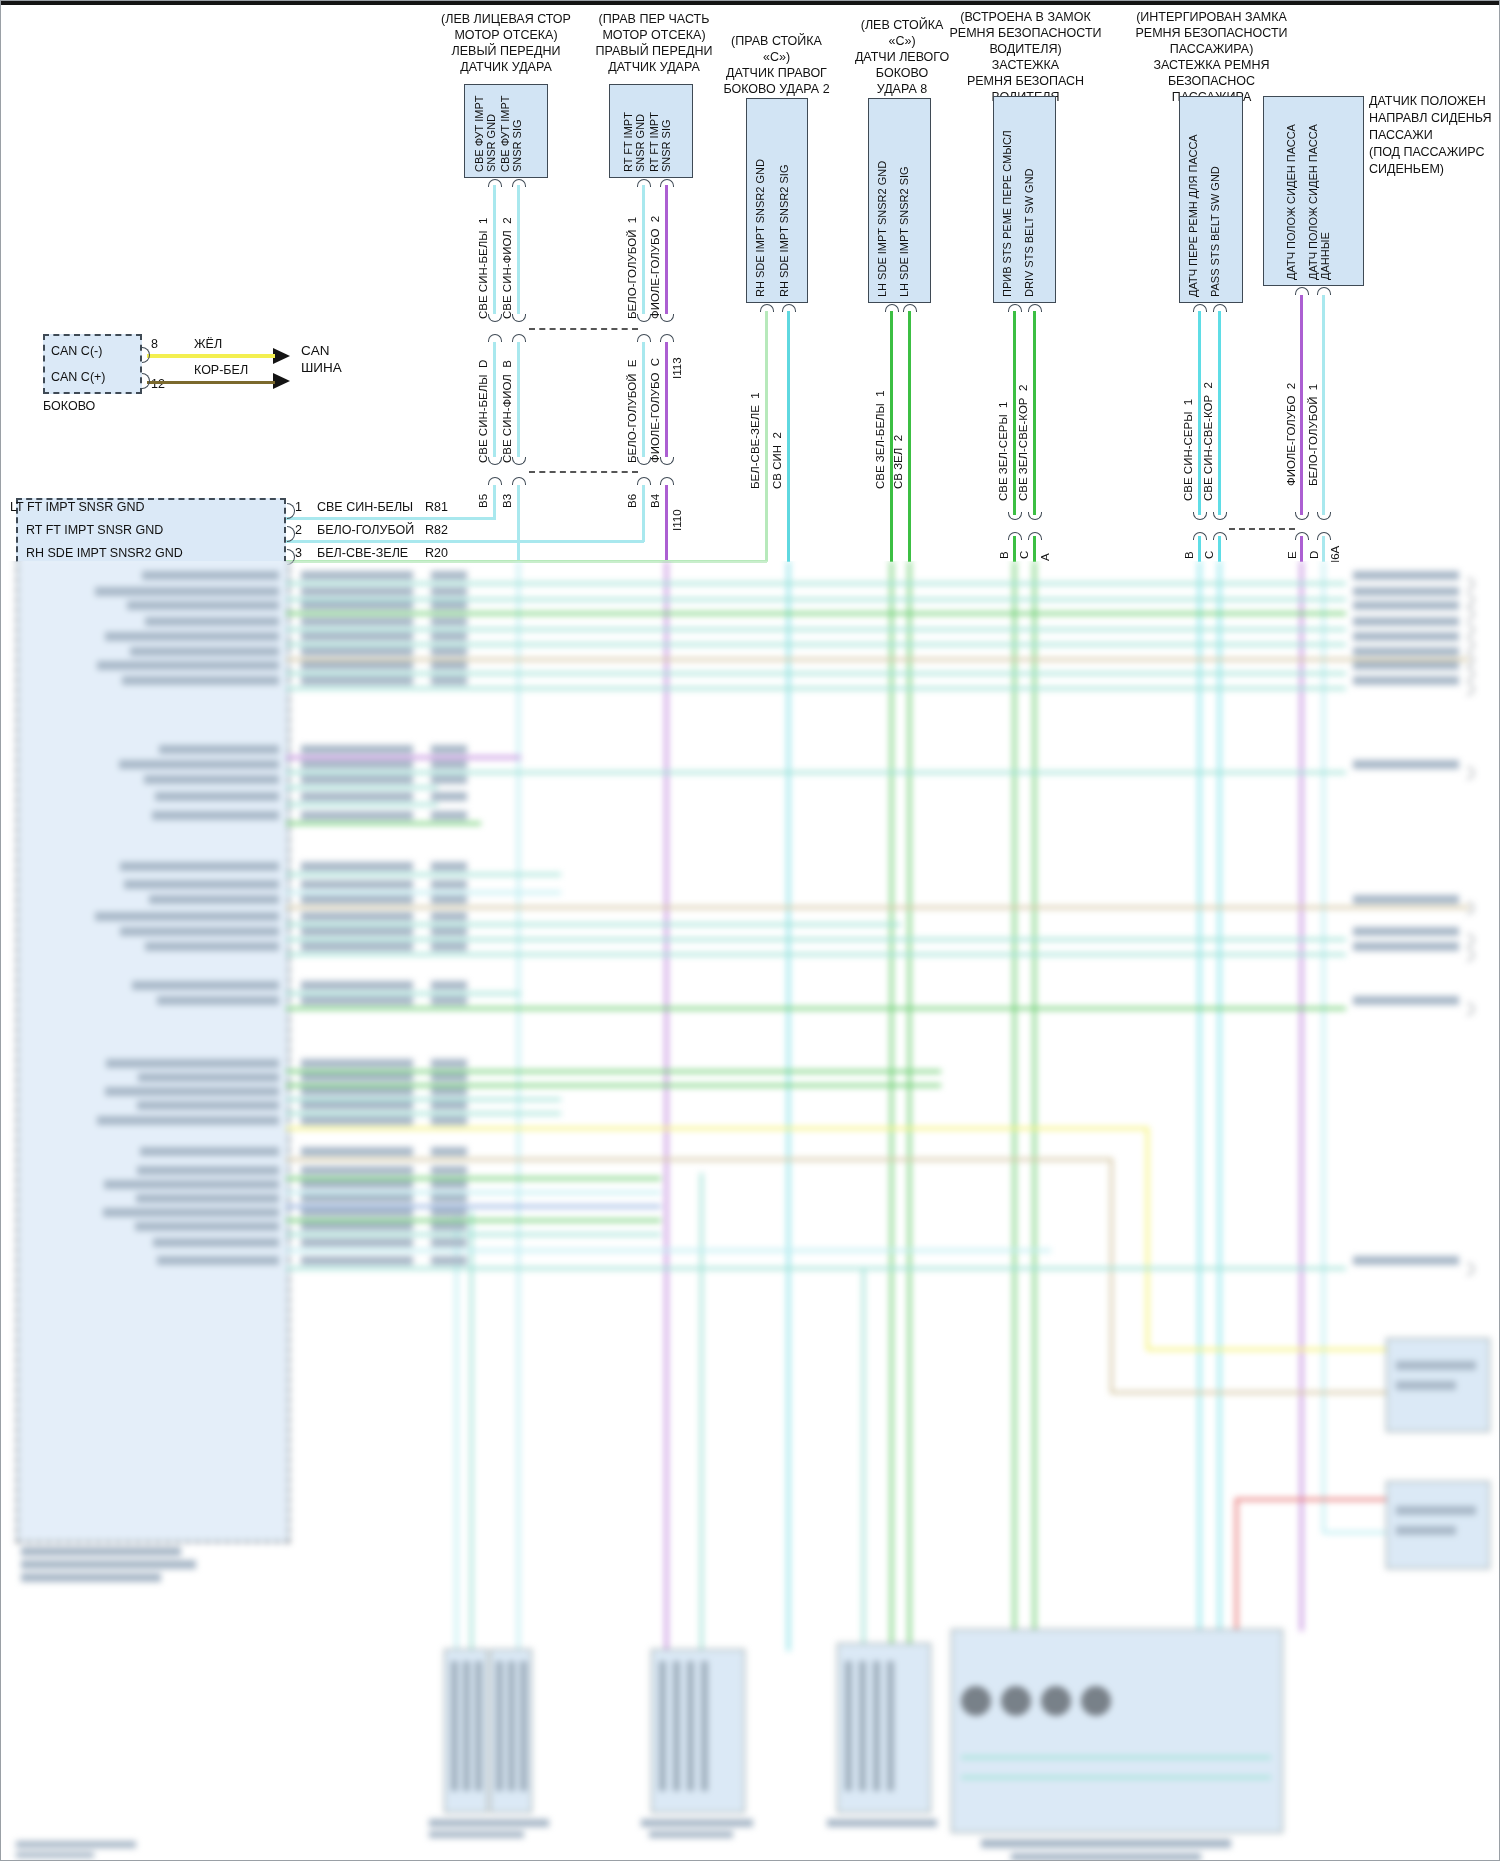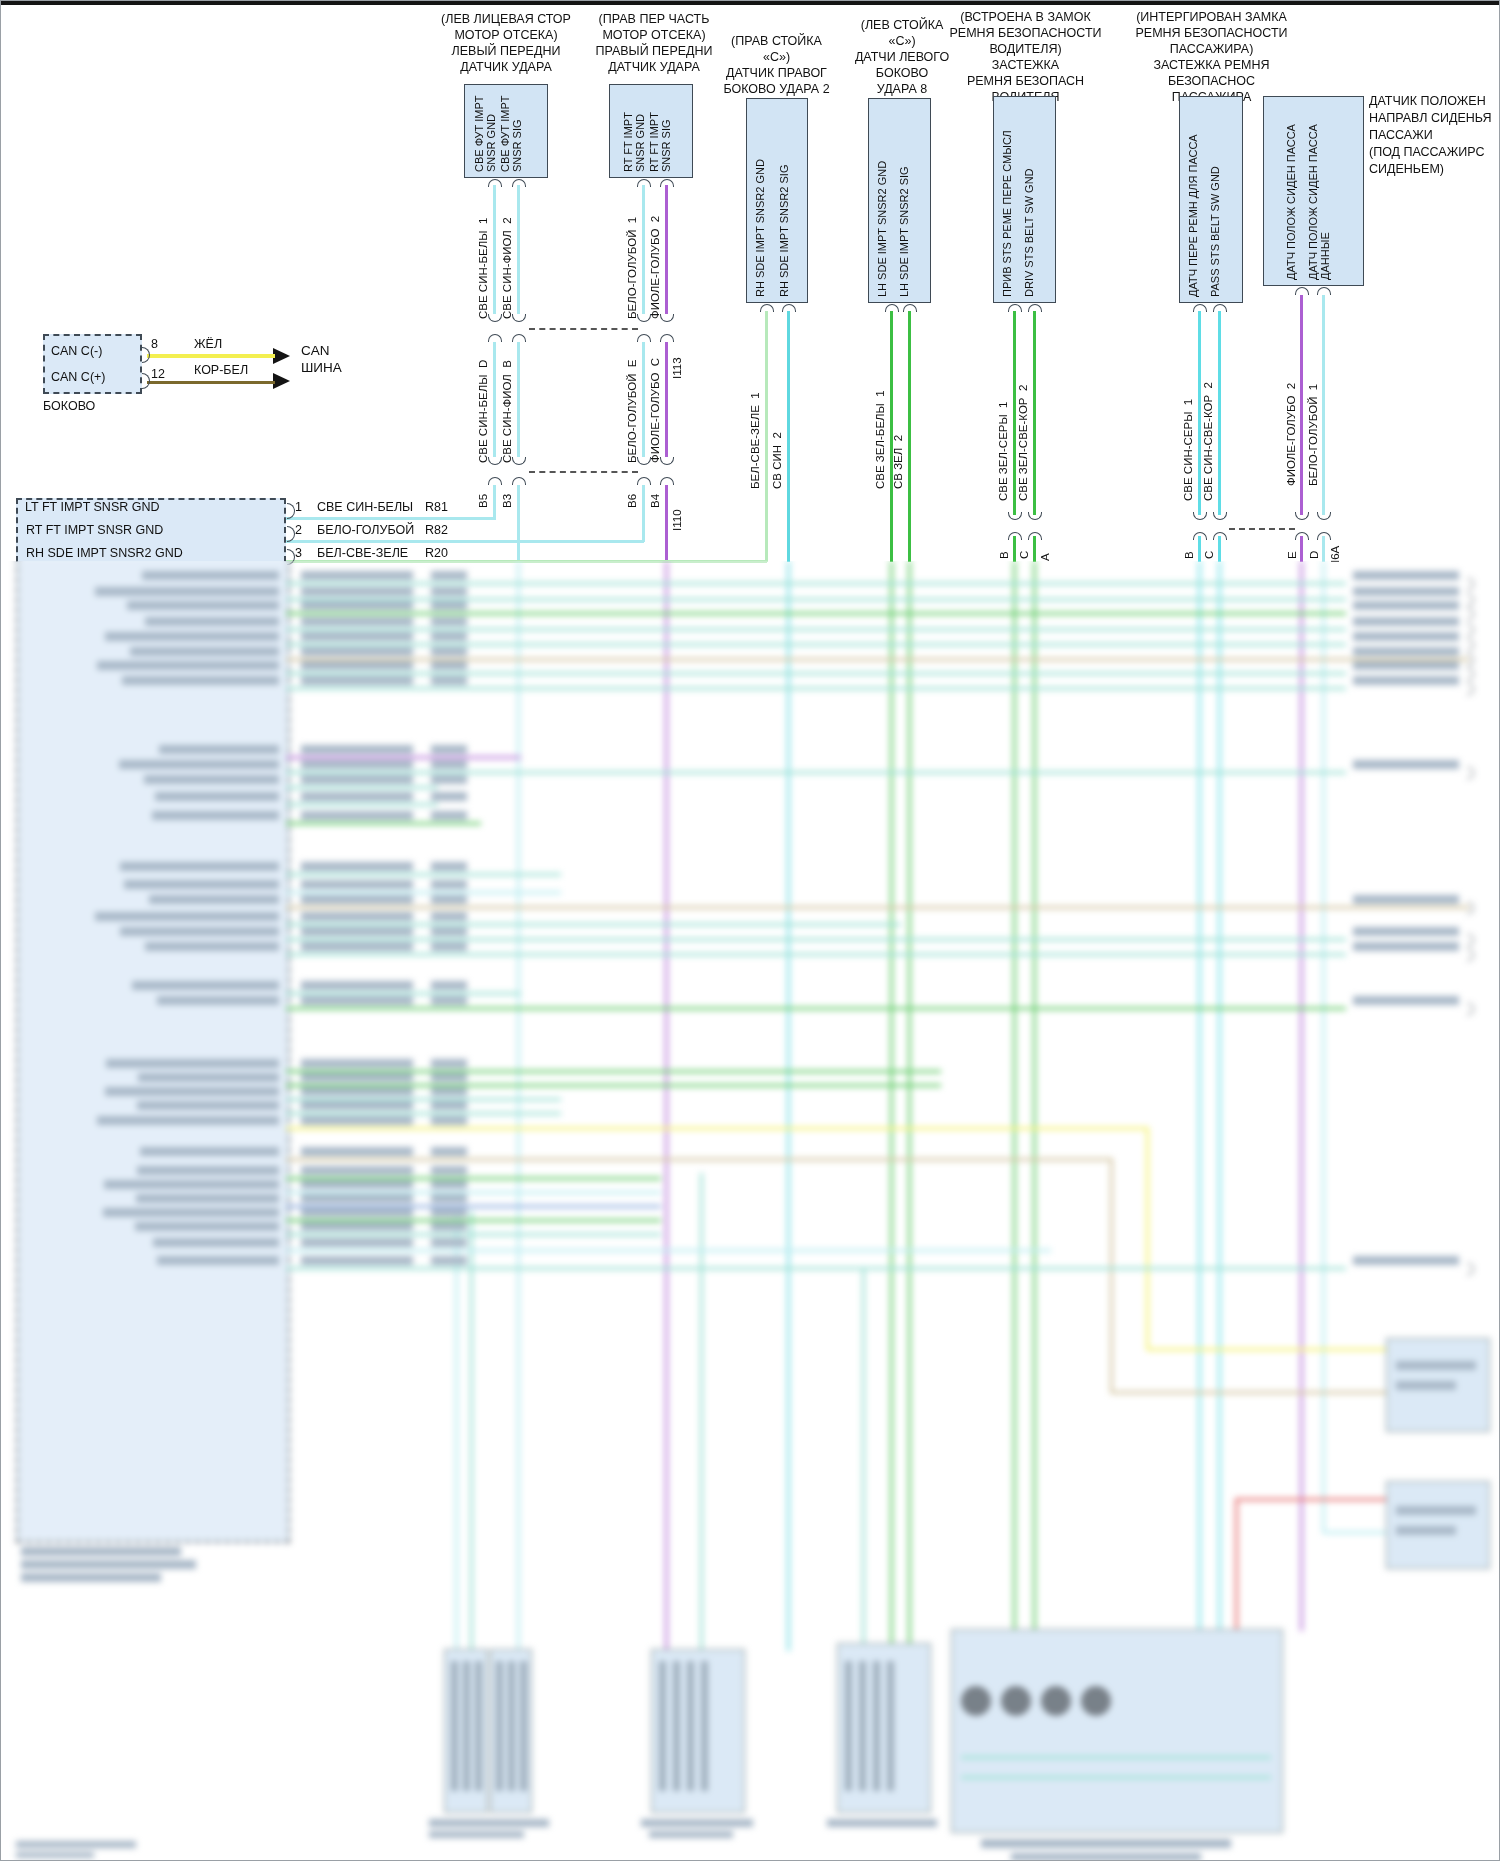--- a/index.html
+++ b/index.html
@@ -128,31 +128,31 @@
   <div class="vlabel" style="left:1284px;top:485px;">ФИОЛЕ-ГОЛУБО  2</div>
   <div class="vlabel" style="left:1306px;top:485px;">БЕЛО-ГОЛУБОЙ  1</div>
   <div class="vlabel" style="left:1285px;top:558px;">Е</div>
   <div class="vlabel" style="left:1307px;top:558px;">D</div>
   <div class="vlabel" style="left:1328px;top:562px;">I6А</div>
 
   <div class="dbox" style="left:42px;top:333px;width:99px;height:60px;"></div>
   <div class="txtr" style="left:50px;top:343px;width:84px;">CAN C(-)</div>
   <div class="txtr" style="left:50px;top:369px;width:84px;">CAN C(+)</div>
   <div class="txt" style="left:150px;top:336px;">8</div>
-  <div class="txt" style="left:150px;top:366px;">12</div>
+  <div class="txt" style="left:150px;top:376px;">12</div>
   <div class="txt" style="left:193px;top:336px;">ЖЁЛ</div>
   <div class="txt" style="left:193px;top:362px;">КОР-БЕЛ</div>
   <div class="txt" style="left:300px;top:341px;font-size:13.5px;line-height:17px;">CAN
 ШИНА</div>
   <div class="txt" style="left:42px;top:398px;">БОКОВО</div>
   <div class="arrow" style="left:272px;top:347px;"></div>
   <div class="arrow" style="left:272px;top:372px;"></div>
 
   <div class="dbox" style="left:15px;top:497px;width:270px;height:64px;border-bottom:none;"></div>
-  <div class="txtr" style="left:24px;top:499px;width:253px;">LT FT IMPT SNSR GND</div>
+  <div class="txtr" style="left:9px;top:499px;width:253px;">LT FT IMPT SNSR GND</div>
   <div class="txtr" style="left:25px;top:522px;width:253px;">RT FT IMPT SNSR GND</div>
   <div class="txtr" style="left:25px;top:545px;width:253px;">RH SDE IMPT SNSR2 GND</div>
   <div class="txt" style="left:294px;top:499px;">1</div>
   <div class="txt" style="left:294px;top:522px;">2</div>
   <div class="txt" style="left:294px;top:545px;">3</div>
   <div class="txt" style="left:316px;top:499px;">СВЕ СИН-БЕЛЫ</div>
   <div class="txt" style="left:316px;top:522px;">БЕЛО-ГОЛУБОЙ</div>
   <div class="txt" style="left:316px;top:545px;">БЕЛ-СВЕ-ЗЕЛЕ</div>
   <div class="txt" style="left:424px;top:499px;">R81</div>
   <div class="txt" style="left:424px;top:522px;">R82</div>

